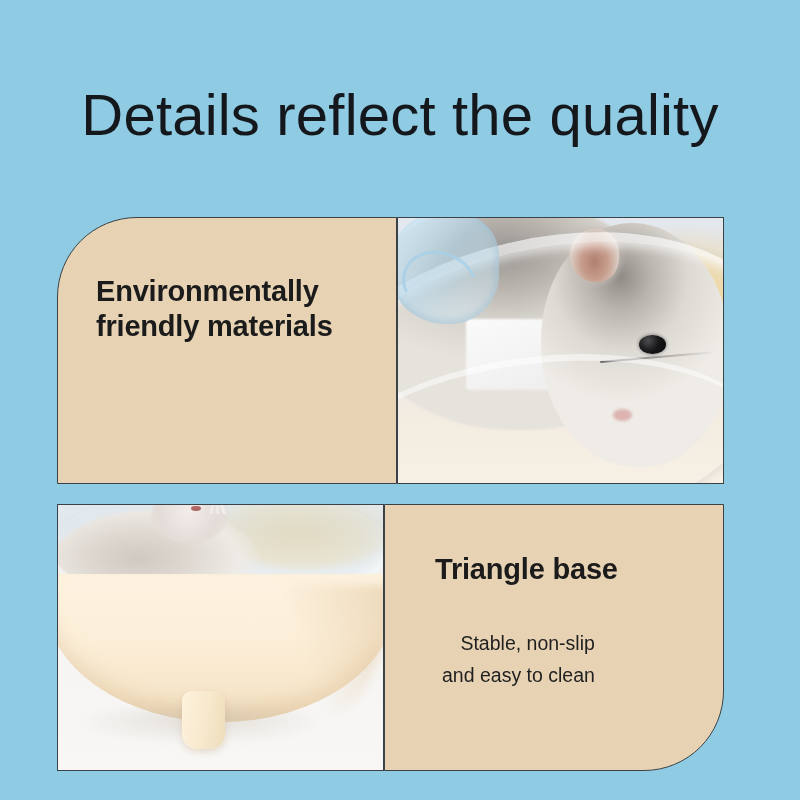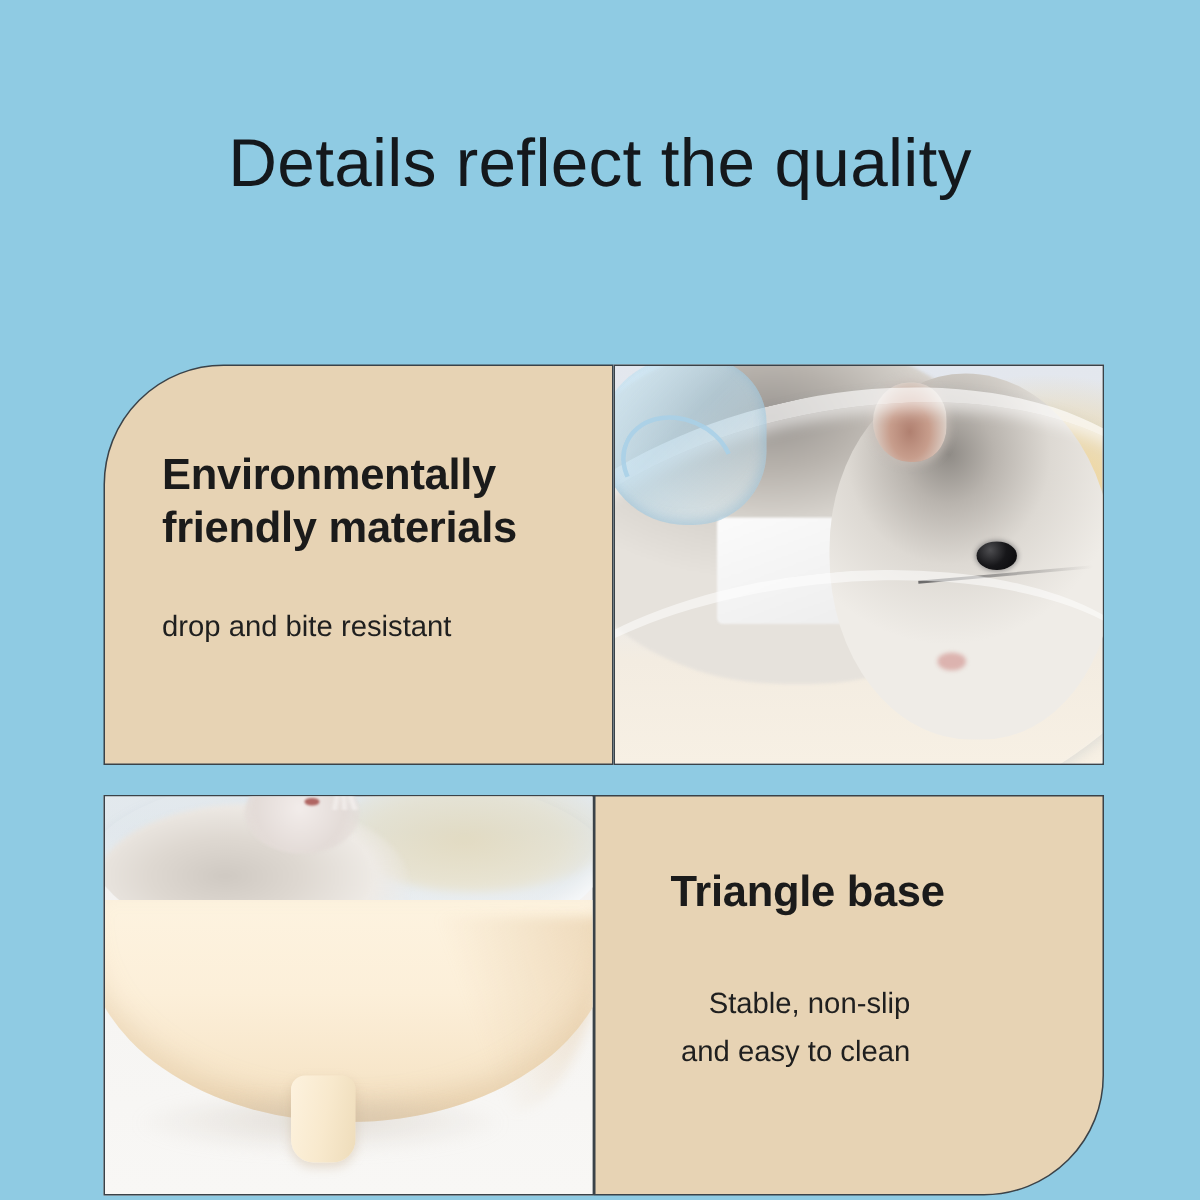--- a/index.html
+++ b/index.html
@@ -15,44 +15,43 @@
     position: relative;
   }
 
   
   .page-title {
     position: absolute;
     left: 0;
     top: 86px;
     width: 800px;
     text-align: center;
-    font-size: 45px;
+    font-size: 58px;
     font-weight: 400;
     color: #14181c;
     letter-spacing: 0.2px;
     line-height: 1;
     white-space: nowrap;
   }
 
   
   .feature-grid {
     position: absolute;
     left: 57px;
     top: 217px;
     width: 667px;
     height: 554px;
   }
 
   .feature-row {
     position: absolute;
-    left: 12px;
+    left: 0;
     width: 667px;
     height: 267px;
     display: flex;
-    margin-top: 26px;
   }
   .row-top    { top: 0; }
   .row-bottom { top: 287px; }
 
   .cell {
     position: relative;
     overflow: hidden;
     box-sizing: border-box;
     border: 1.6px solid #3a4248;
   }
@@ -349,21 +348,20 @@
 
 <div class="page-title">Details reflect the quality</div>
 
 <div class="feature-grid">
 
   <div class="feature-row row-top">
 
     <div class="cell cell-text cell-envfriendly">
       <div class="feature-heading">Environmentally friendly materials</div>
       <div class="feature-body">
-        <div>drop and bite resistant</div>
       </div>
     </div>
 
     <div class="cell cell-photo">
       <div class="photo-hamster-bowl">
         <div class="ph1-body"></div>
         <div class="ph1-patch"></div>
         <div class="ph1-head"></div>
         <div class="ph1-ear"></div>
         <div class="ph1-whisker"></div>

